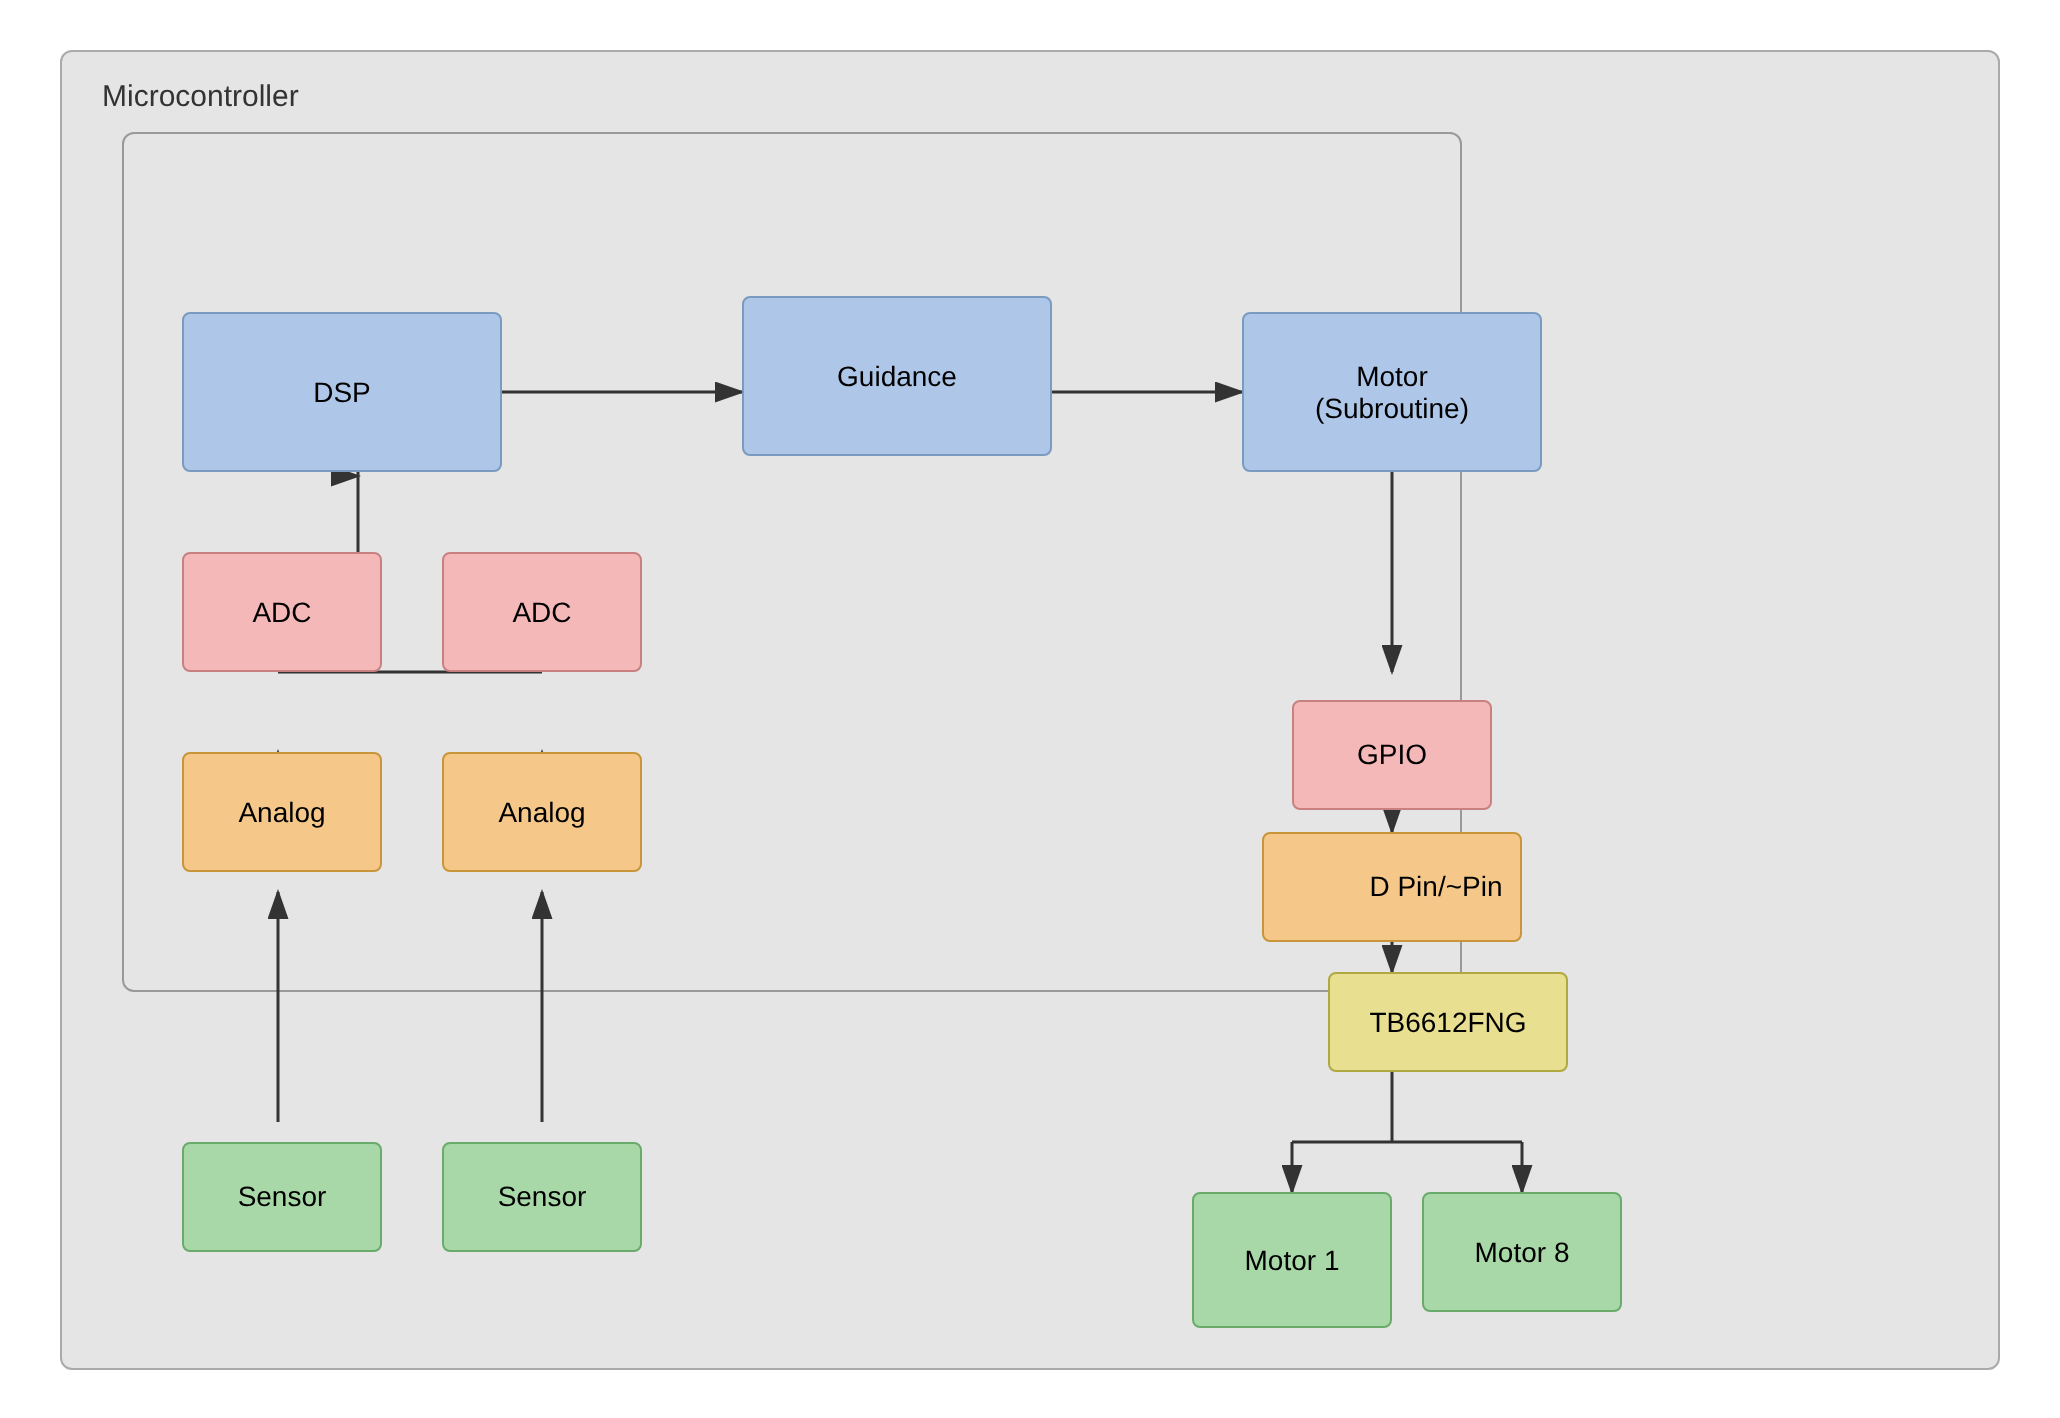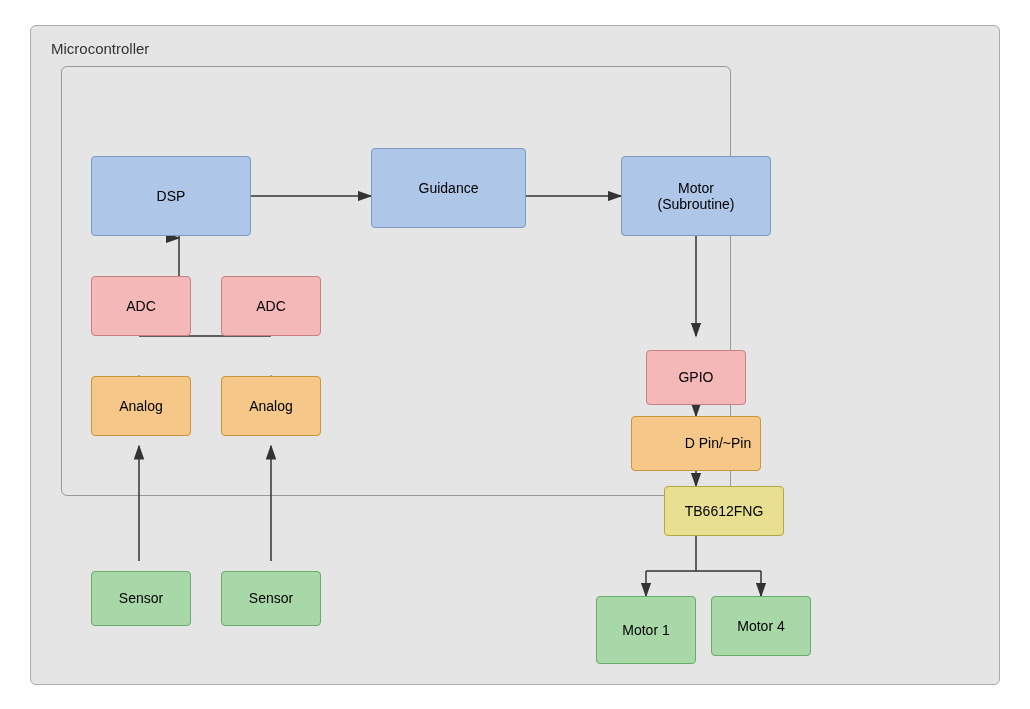--- a/index.html
+++ b/index.html
@@ -189,16 +189,16 @@
 
   <div class="box green-box" style="left:190px; top:545px; width:100px; height:55px;">
     <span>Sensor</span>
   </div>
 
   <div class="box green-box" style="left:565px; top:570px; width:100px; height:68px;">
     <span>Motor 1</span>
   </div>
 
   <div class="box green-box" style="left:680px; top:570px; width:100px; height:60px;">
-    <span>Motor 4</span>
+    <span>Motor 8</span>
   </div>
 
 </div>
 
 </body></html>

